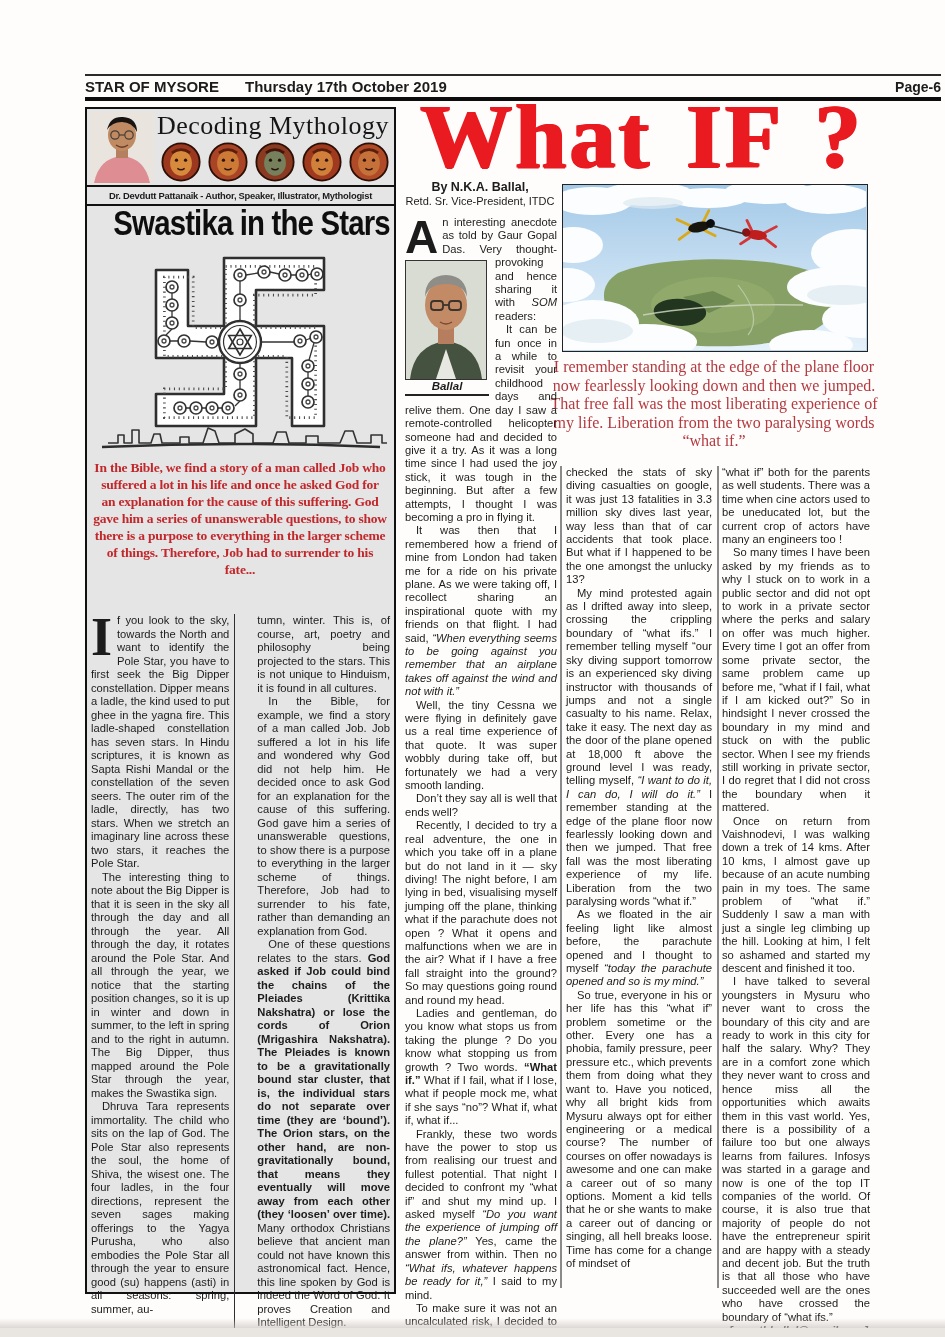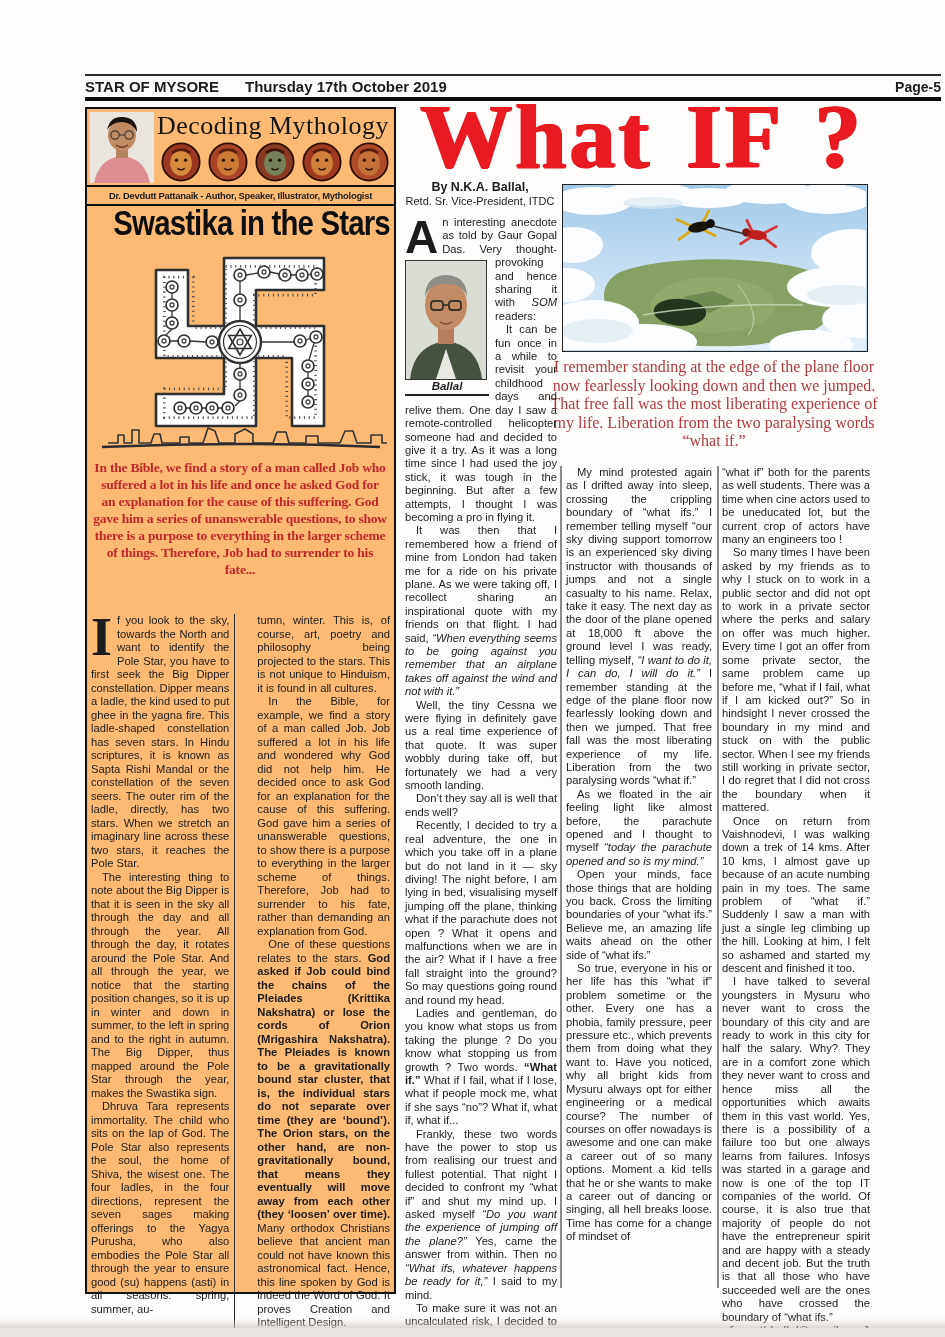--- a/index.html
+++ b/index.html
@@ -14,21 +14,21 @@
   .hdr-rule-bottom{position:absolute;left:85px;top:97px;width:856px;height:4px;background:#0d0d0d;}
   
   .para{margin:0;text-align:justify;text-indent:11px;}
   .para.noind{text-indent:0;}
   .para.sig{text-align:right;text-indent:0;padding-right:2px;}
   span.i{font-style:italic;} span.b{font-weight:bold;} span.bi{font-weight:bold;font-style:italic;}
   .dcap-serif{float:left;font-family:"Liberation Serif",serif;font-weight:bold;font-size:54px;line-height:45px;padding:1px 5px 0 0;}
   .dcap-sans{float:left;font-weight:bold;font-size:46px;line-height:39px;padding:2px 4px 0 0;}
   
   .myth-box{position:absolute;left:85px;top:107px;width:311px;height:1187px;border:2.5px solid #111;
-            background:#fdba74;box-sizing:border-box;}
+            background:#e5e5e5;box-sizing:border-box;}
   .myth-photo{position:absolute;left:3px;top:3px;width:64px;height:71px;overflow:hidden;}
   .myth-photo svg{display:block;}
   .myth-kicker{position:absolute;left:68px;top:2px;width:236px;text-align:center;
                font-family:"Liberation Serif",serif;font-size:26px;letter-spacing:.5px;color:#161616;}
   .myth-masks{position:absolute;left:70px;top:33px;width:236px;display:flex;gap:7px;justify-content:center;}
   .mask{width:40px;height:40px;}
   .myth-byline{position:absolute;left:0;top:76px;width:100%;box-sizing:border-box;
                border-top:2px solid #111;border-bottom:2px solid #111;
                font-weight:bold;font-size:9.4px;letter-spacing:-.25px;text-align:center;padding:3px 1px;}
   .myth-headline{position:absolute;left:0;top:94px;width:100%;margin:0;text-align:right;
@@ -68,21 +68,21 @@
 </style>
 </head>
 <body>
 
 <div id="page">
 
   <div class="hdr-rule-top"></div>
   <div class="masthead">
     <span class="mh-paper">STAR OF MYSORE</span>
     <span class="mh-date">Thursday 17th October 2019</span>
-    <span class="mh-page">Page-5</span>
+    <span class="mh-page">Page-6</span>
   </div>
   <div class="hdr-rule-bottom"></div>
 
   <section class="myth-box">
 
     <div class="myth-photo">
       <svg width="64" height="71" viewBox="0 0 64 71">
         <rect width="64" height="71" fill="#e9e4dd"></rect>
         <path d="M4,71 Q9,46 32,44 Q55,46 60,71 Z" fill="#de8d92"></path>
         <rect x="26" y="33" width="12" height="13" fill="#b5805f"></rect>
@@ -328,23 +328,23 @@
           <p class="para"><span>Ladies and gentleman, do you know what stops us from taking the plunge ? Do you know what stopping us from growth ? Two words. </span><span class="b">“What if.”</span><span> What if I fail, what if I lose, what if people mock me, what if she says “no”? What if, what if, what if...</span></p>
           <p class="para"><span>Frankly, these two words have the power to stop us from realising our truest and fullest potential. That night I decided to confront my “what if” and shut my mind up. I asked myself </span><span class="i">“Do you want the experience of jumping off the plane?”</span><span> Yes, came the answer from within. Then no </span><span class="i">“What ifs, whatever happens be ready for it,”</span><span> I said to my mind.</span></p>
           <p class="para"><span>To make sure it was not an uncalculated risk, I decided to evaluate the risk factor. When I</span></p>
         </div>
     </div>
 
     <div class="wi-rule r1"></div>
 
     <div class="wi-col wi-c2">
       <div>
+          <p class="para noind"><span>checked the stats of sky diving casualties on google, it was just 13 fatalities in 3.3 million sky dives last year, way less than that of car accidents that took place. But what if I happened to be the one amongst the unlucky 13?</span></p>
           <p class="para"><span>My mind protested again as I drifted away into sleep, crossing the crippling boundary of “what ifs.” I remember telling myself “our sky diving support tomorrow is an experienced sky diving instructor with thousands of jumps and not a single casualty to his name. Relax, take it easy. The next day as the door of the plane opened at 18,000 ft above the ground level I was ready, telling myself, </span><span class="i">“I want to do it, I can do, I will do it.”</span><span> I remember standing at the edge of the plane floor now fearlessly looking down and then we jumped. That free fall was the most liberating experience of my life. Liberation from the two paralysing words “what if.”</span></p>
           <p class="para"><span>As we floated in the air feeling light like almost before, the parachute opened and I thought to myself </span><span class="i">“today the parachute opened and so is my mind.”</span></p>
-          <p class="para"><span>Open your minds, face those things that are holding you back. Cross the limiting boundaries of your “what ifs.” Believe me, an amazing life waits ahead on the other side of “what ifs.”</span></p>
           <p class="para"><span>So true, everyone in his or her life has this “what if” problem sometime or the other. Every one has a phobia, family pressure, peer pressure etc., which prevents them from doing what they want to. Have you noticed, why all bright kids from Mysuru always opt for either engineering or a medical course? The number of courses on offer nowadays is awesome and one can make a career out of so many options. Moment a kid tells that he or she wants to make a career out of dancing or singing, all hell breaks loose. Time has come for a change of mindset of</span></p>
         </div>
     </div>
 
     <div class="wi-rule r2"></div>
 
     <div class="wi-col wi-c3">
       <div>
           <p class="para noind"><span>“what if” both for the parents as well students. There was a time when cine actors used to be uneducated lot, but the current crop of actors have many an engineers too !</span></p>
           <p class="para"><span>So many times I have been asked by my friends as to why I stuck on to work in a public sector and did not opt to work in a private sector where the perks and salary on offer was much higher. Every time I got an offer from some private sector, the same problem came up before me, “what if I fail, what if I am kicked out?” So in hindsight I never crossed the boundary in my mind and stuck on with the public sector. When I see my friends still working in private sector, I do regret that I did not cross the boundary when it mattered.</span></p>

